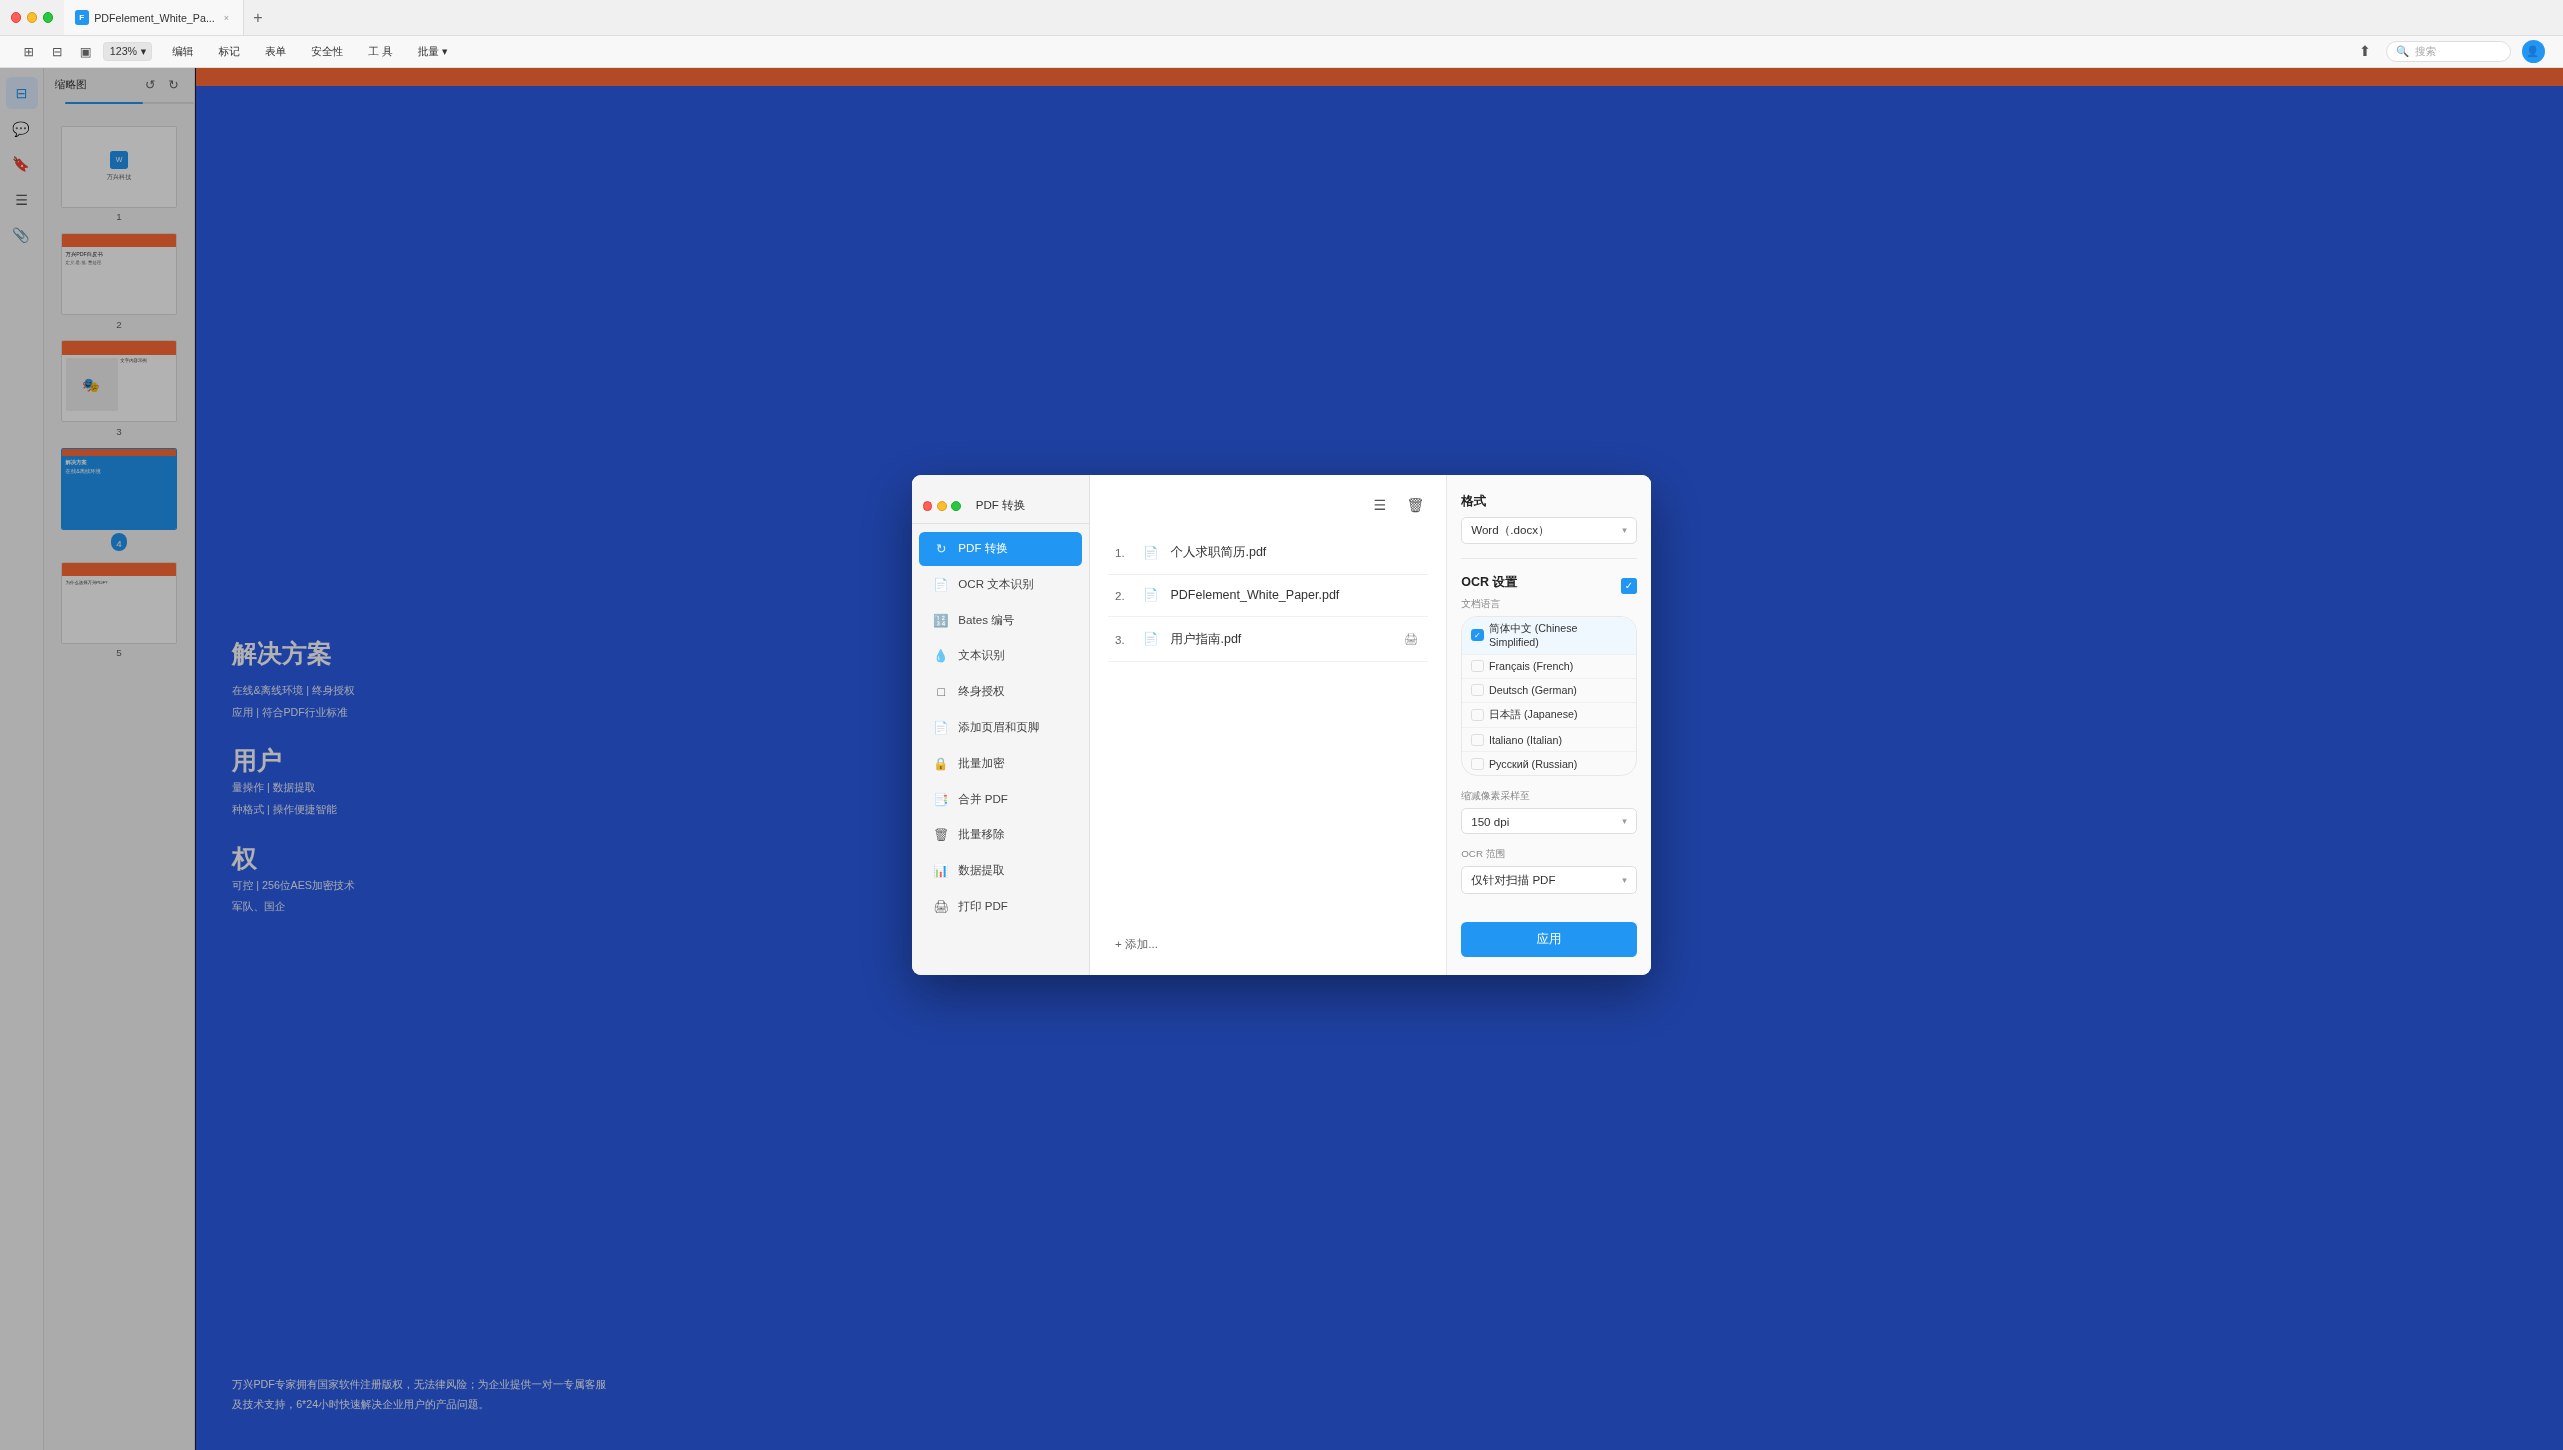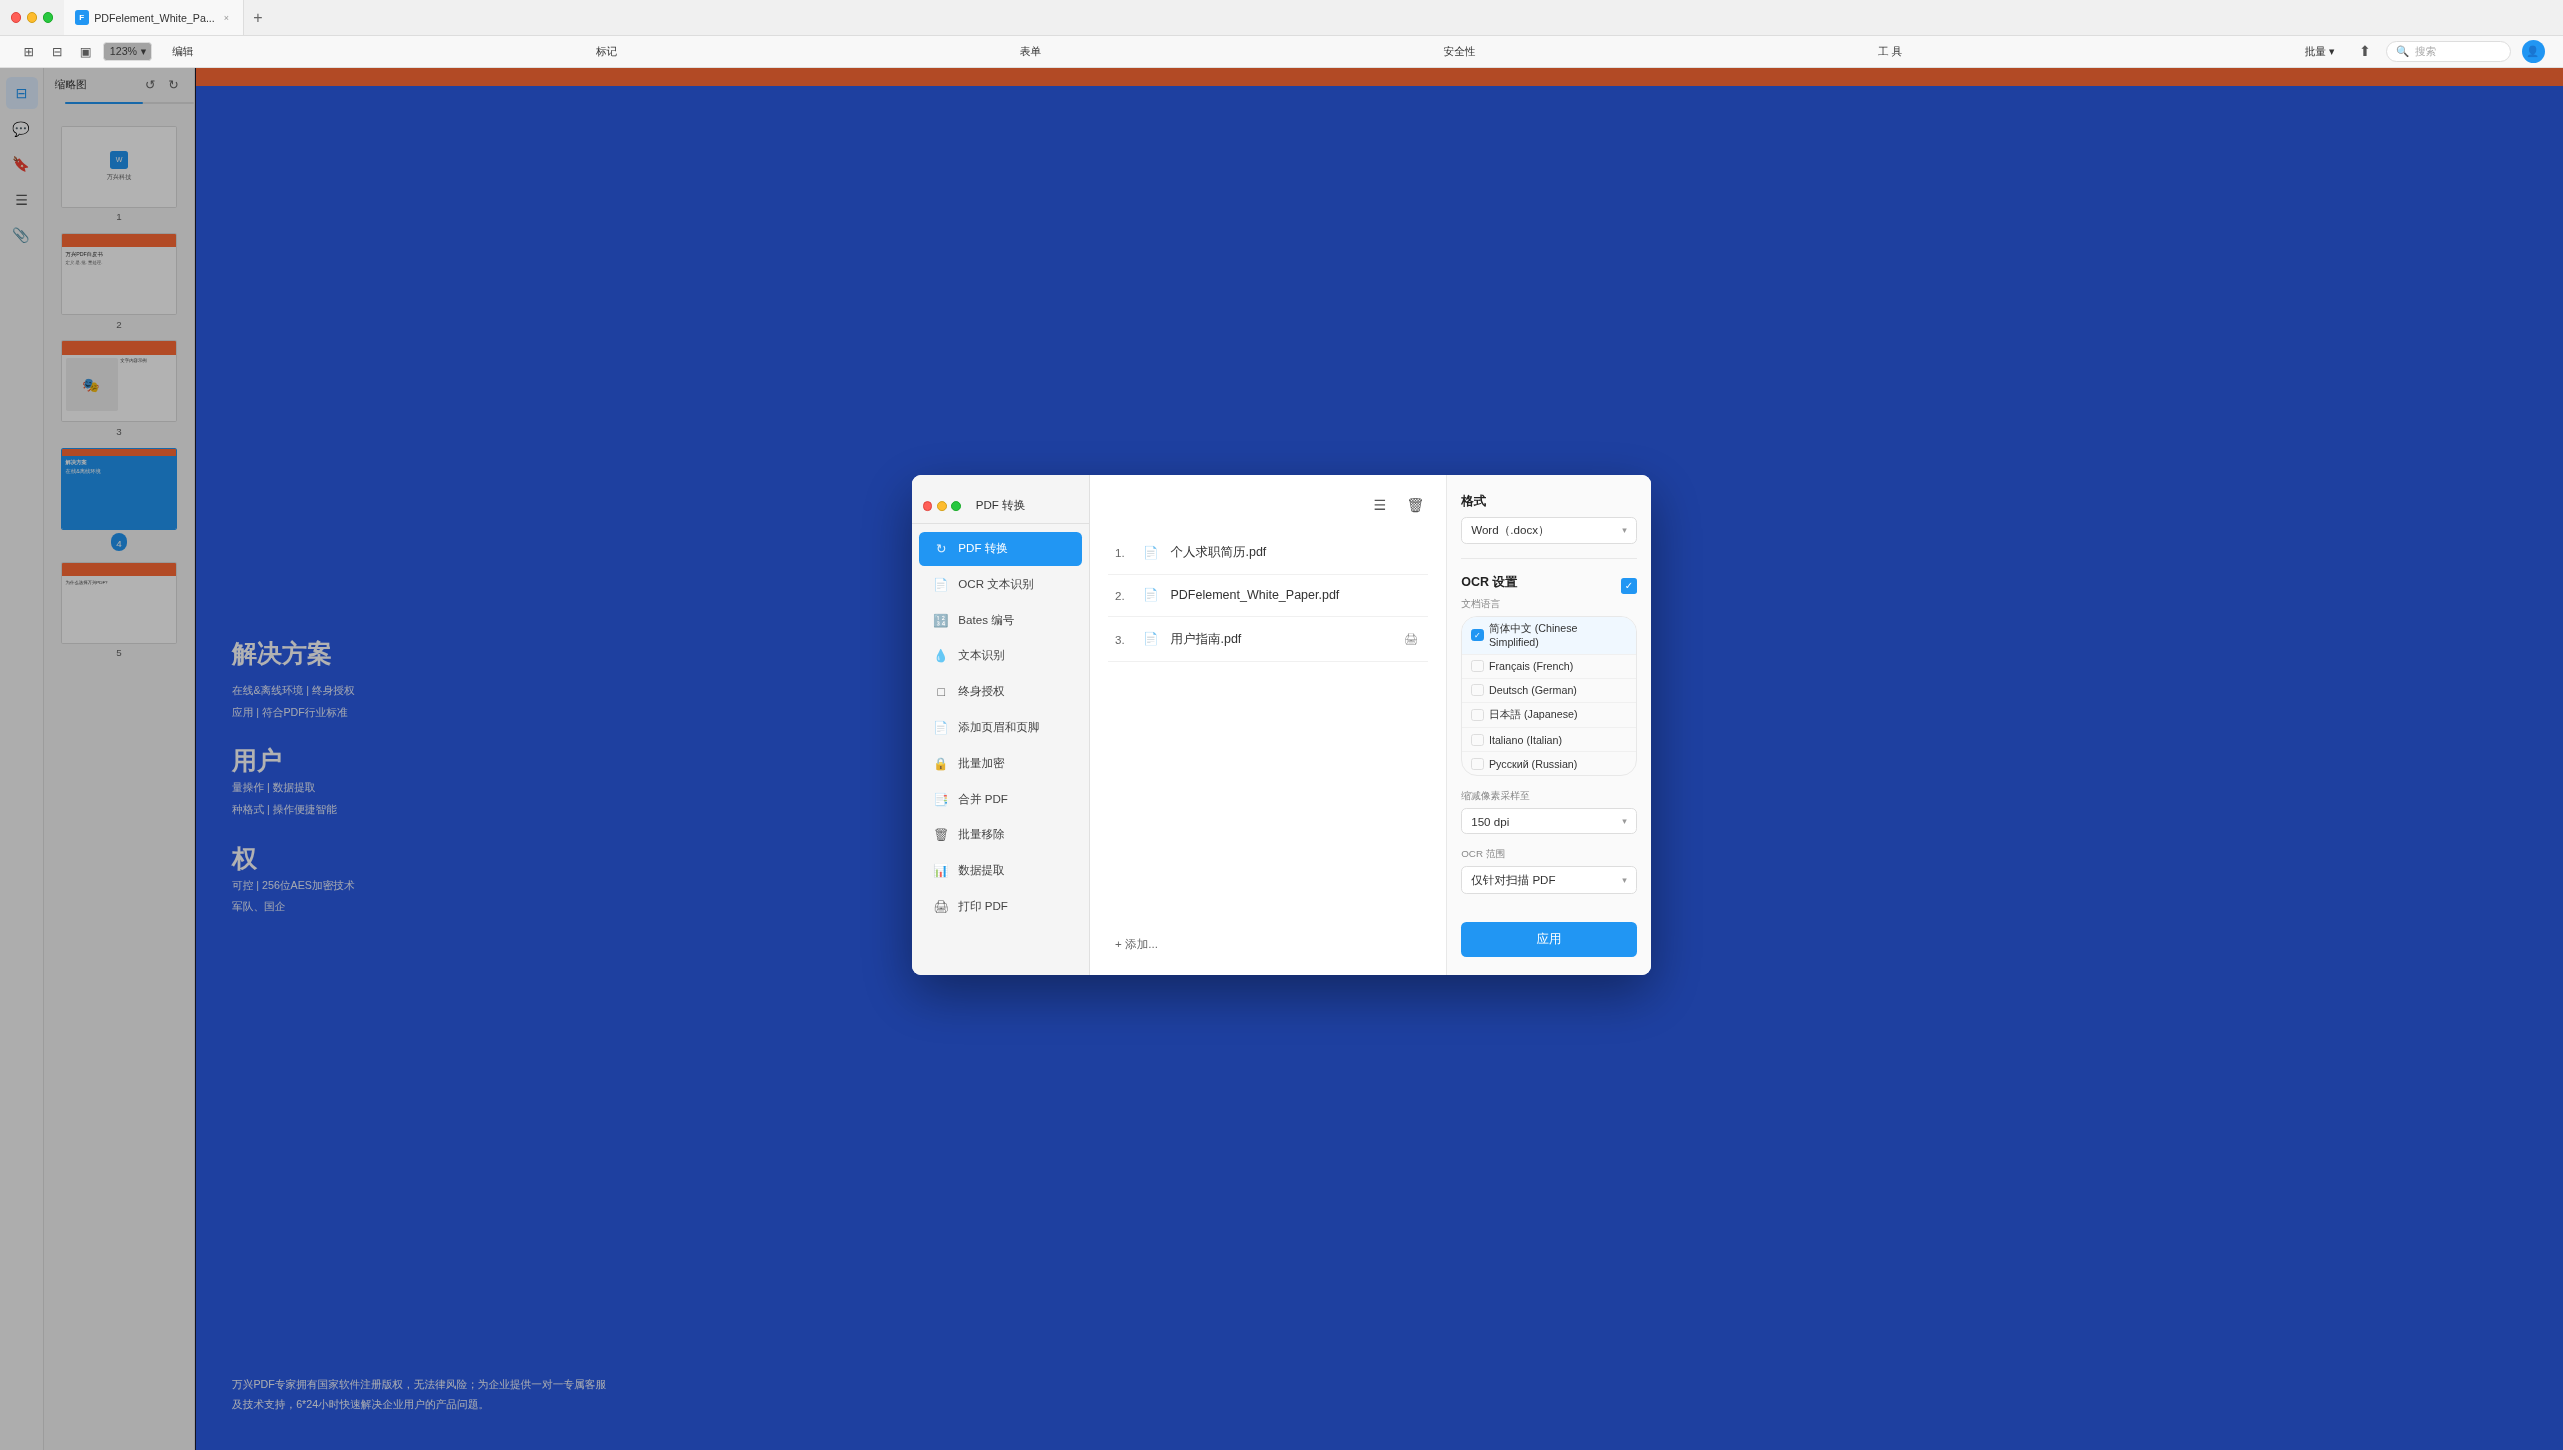--- a/index.html
+++ b/index.html
@@ -110,26 +110,26 @@
     }
     .zoom-control {
       display: flex; align-items: center;
       gap: 3.6px;
       font-size: 10.7px;
       color: #333;
       cursor: pointer;
       padding: 1.8px 5.3px;
       border-radius: 3.6px;
       border: 0.9px solid #ddd;
-      background: #a3a3a3;
+      background: #e5e5e5;
     }
     .toolbar-center {
       flex: 1;
       display: flex;
-      justify-content: space-between;
+      justify-content: flex-start;
       gap: 21.4px;
     }
     .toolbar-menu-item {
       font-size: 10.7px;
       color: #333;
       cursor: pointer;
       padding: 3.6px 1.8px;
     }
     .toolbar-right {
       display: flex;

